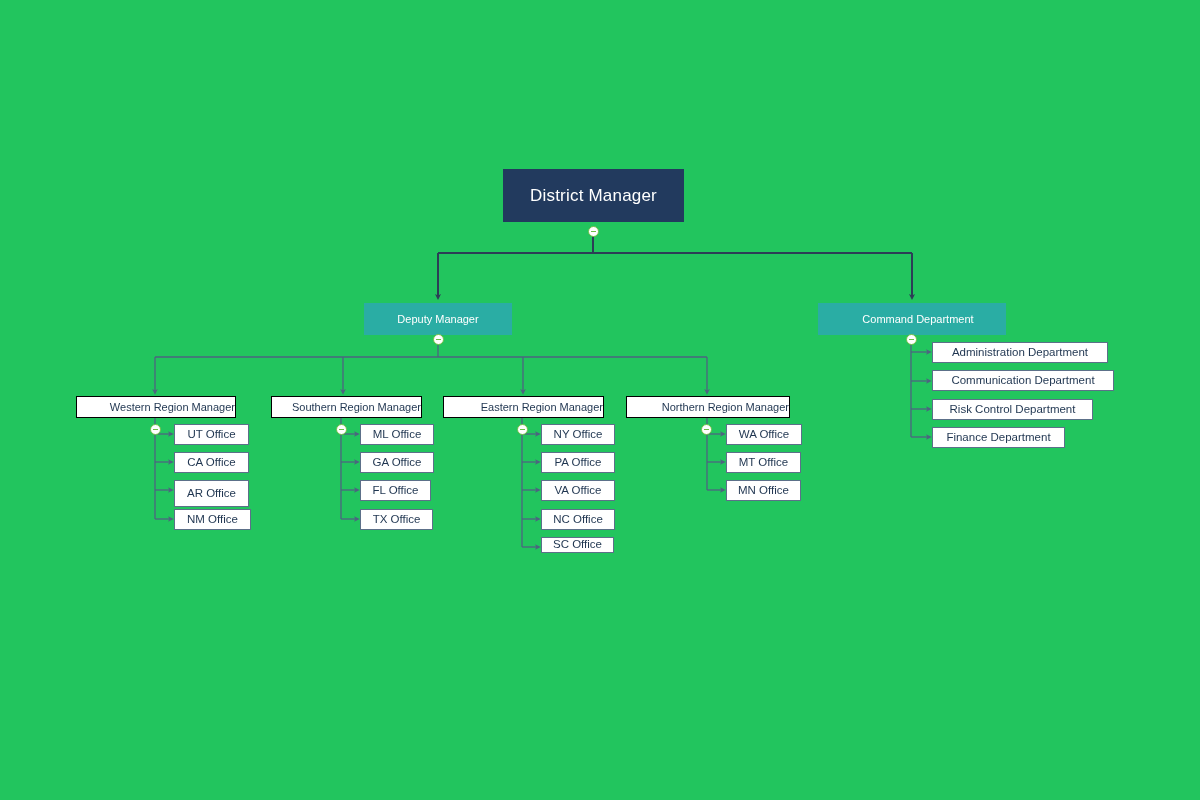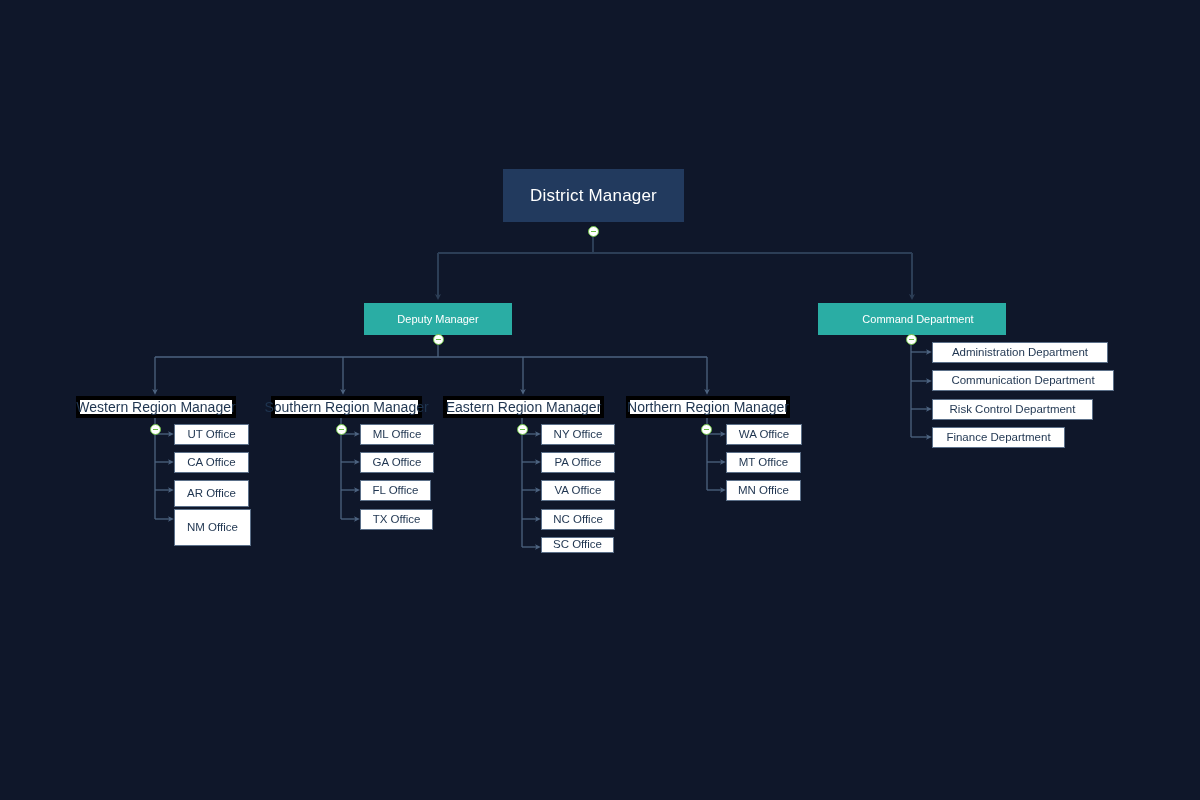--- a/index.html
+++ b/index.html
@@ -11,21 +11,21 @@
   body {
     font-family: "Liberation Sans", "DejaVu Sans", sans-serif;
     width: 1200px;
     height: 800px;
     overflow: hidden;
   }
   #canvas {
     position: relative;
     width: 1200px;
     height: 800px;
-    background: #0f172a;
+    background: #22c55e;
   }
   #edges {
     position: absolute;
     left: 0;
     top: 0;
     width: 1200px;
     height: 800px;
     pointer-events: none;
   }
 
@@ -52,23 +52,24 @@
   .node.teal {
     background: #2aada4;
     border: 1px solid #2aada4;
     color: #ffffff;
     font-size: 11px;
   }
 
   
   .node.plain {
     background: #ffffff;
-    border: 4px solid #000000;
+    border: 1px solid #000000;
     color: #1f3550;
-    font-size: 14px;
+    font-size: 11px;
+    justify-content: flex-end;
   }
   .node.leaf {
     background: #ffffff;
     border: 1px solid #5c7089;
     color: #1f3550;
     font-size: 11.5px;
   }
 
   
   .toggle {
@@ -201,21 +202,21 @@
 
   <div class="node leaf" style="left:174px; top:424px; width:75px; height:21px;">
     <span>UT Office</span>
   </div>
   <div class="node leaf" style="left:174px; top:452px; width:75px; height:21px;">
     <span>CA Office</span>
   </div>
   <div class="node leaf" style="left:174px; top:480px; width:75px; height:27px;">
     <span>AR Office</span>
   </div>
-  <div class="node leaf" style="left:174px; top:509px; width:77px; height:37px;">
+  <div class="node leaf" style="left:174px; top:509px; width:77px; height:21px;">
     <span>NM Office</span>
   </div>
 
   <div class="node leaf" style="left:360px; top:424px; width:74px; height:21px;">
     <span>ML Office</span>
   </div>
   <div class="node leaf" style="left:360px; top:452px; width:74px; height:21px;">
     <span>GA Office</span>
   </div>
   <div class="node leaf" style="left:360px; top:480px; width:71px; height:21px;">

